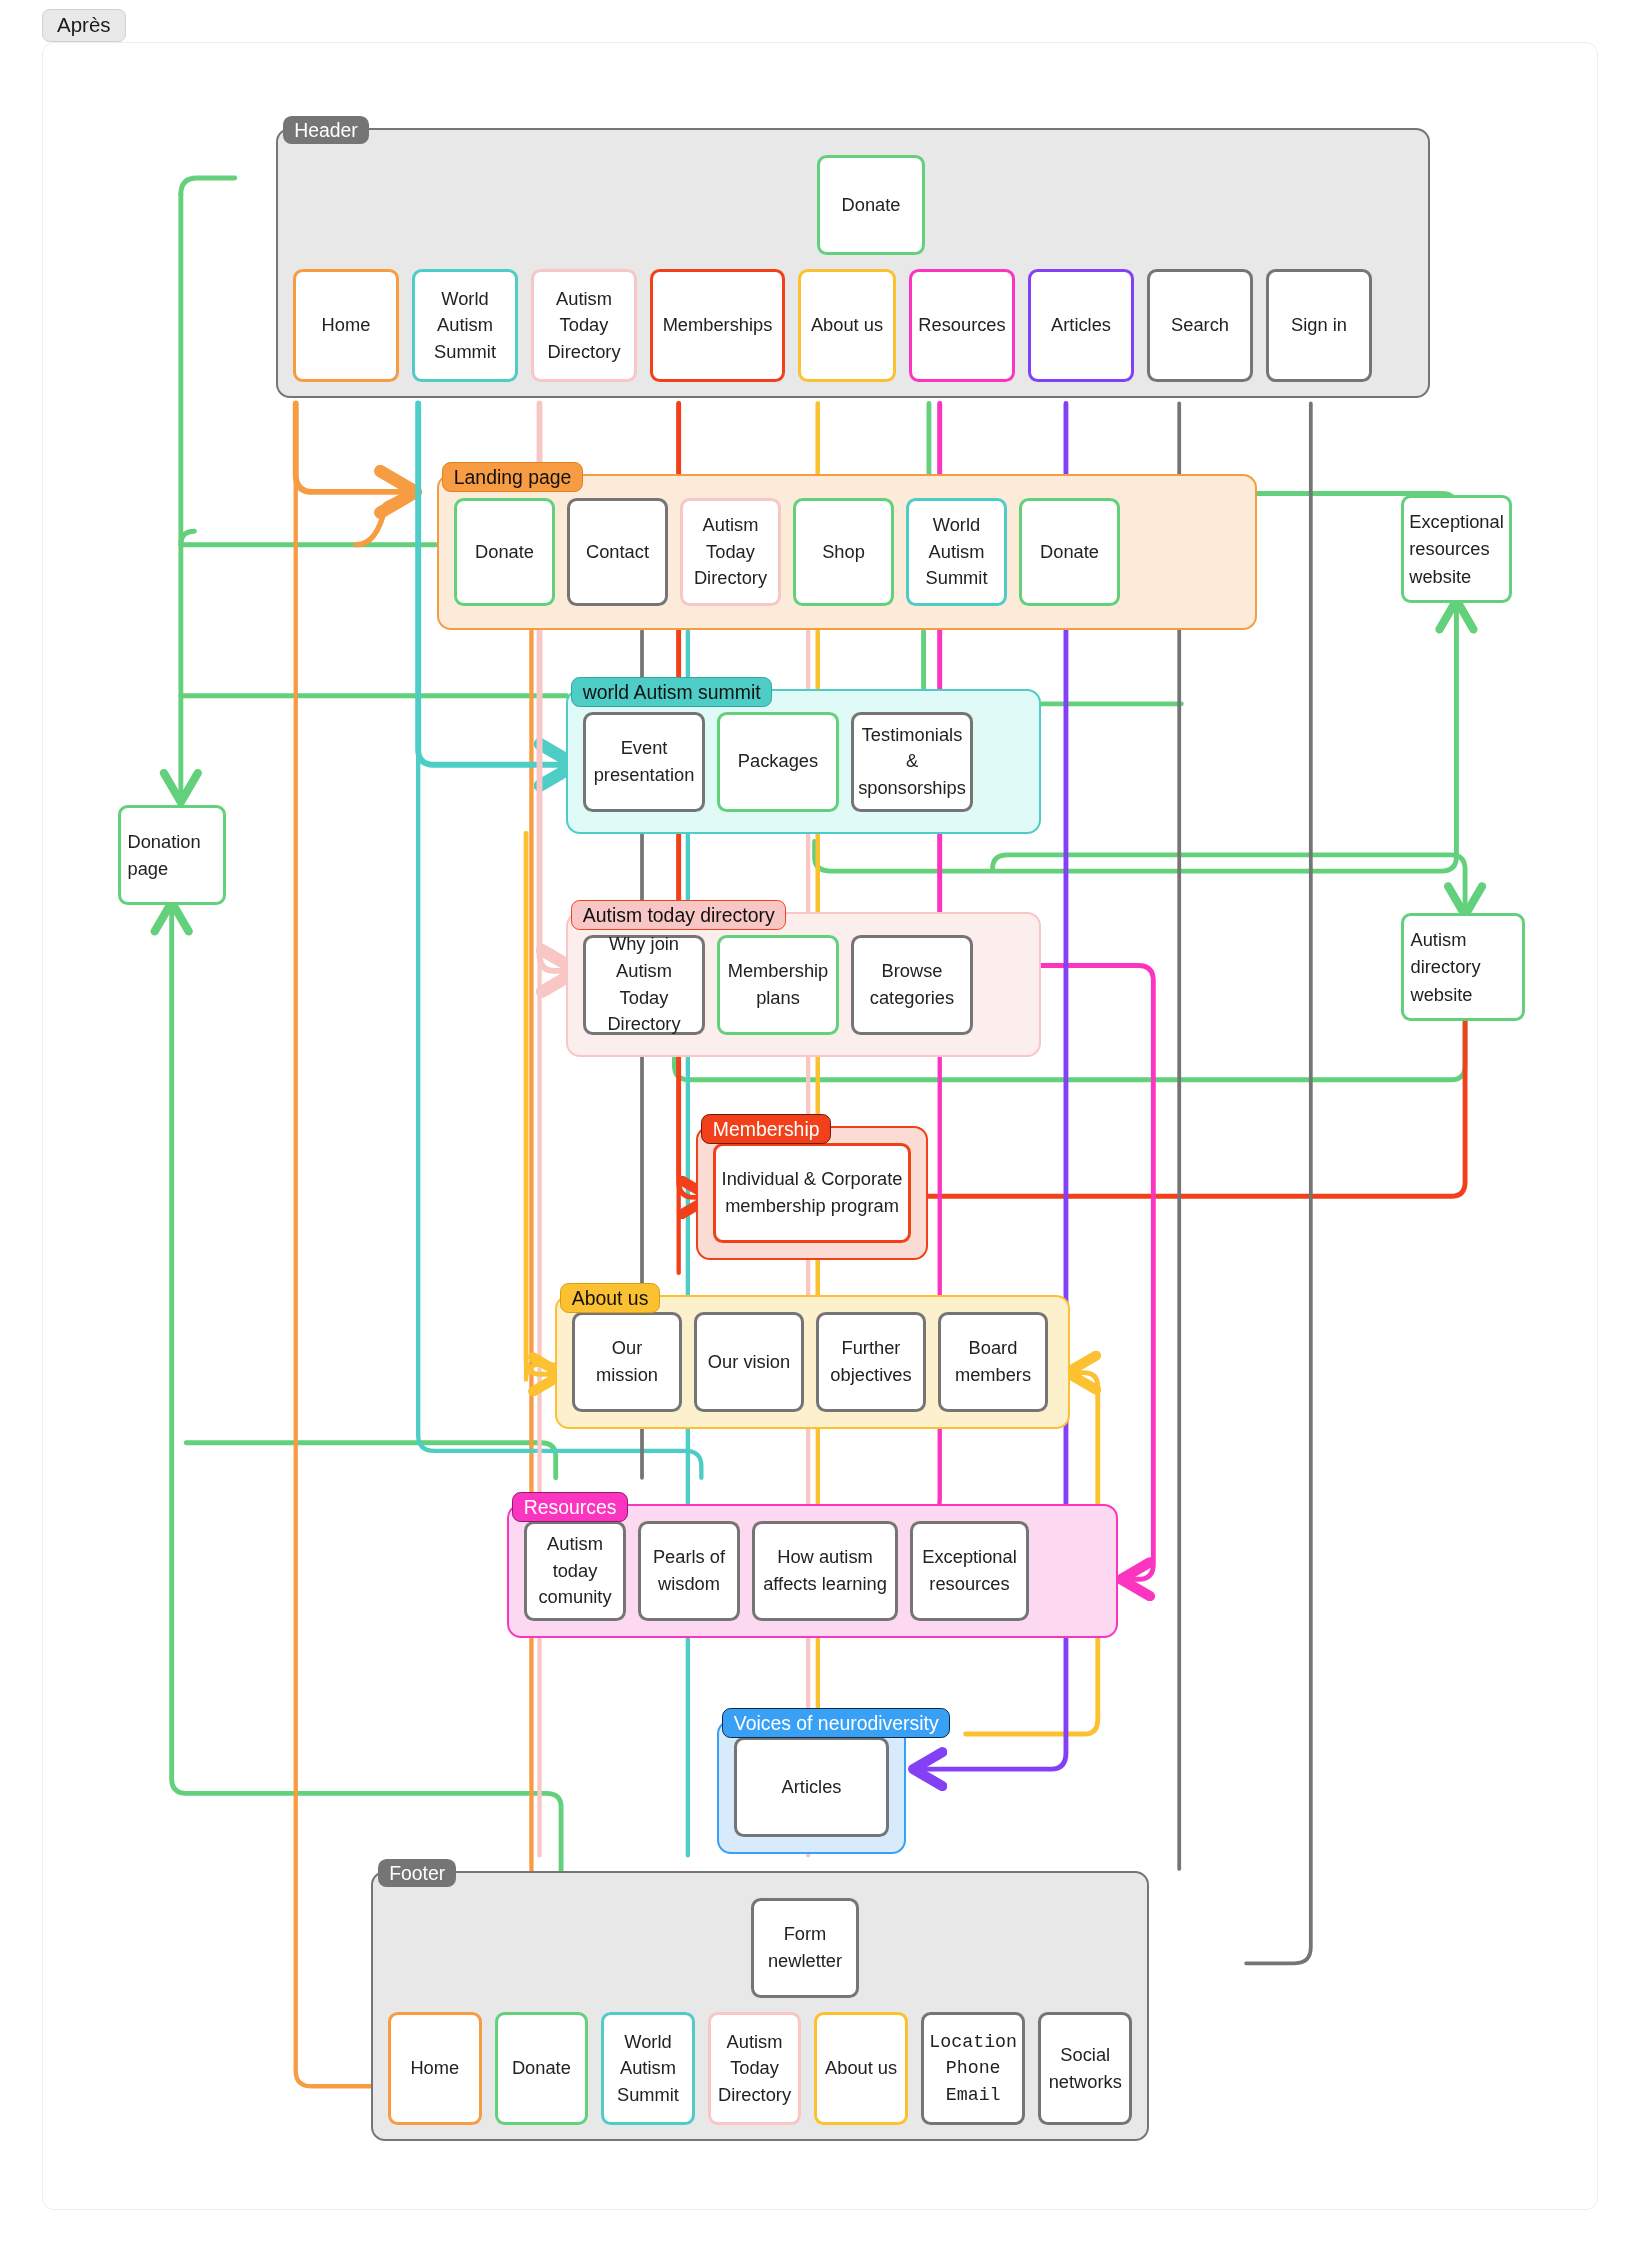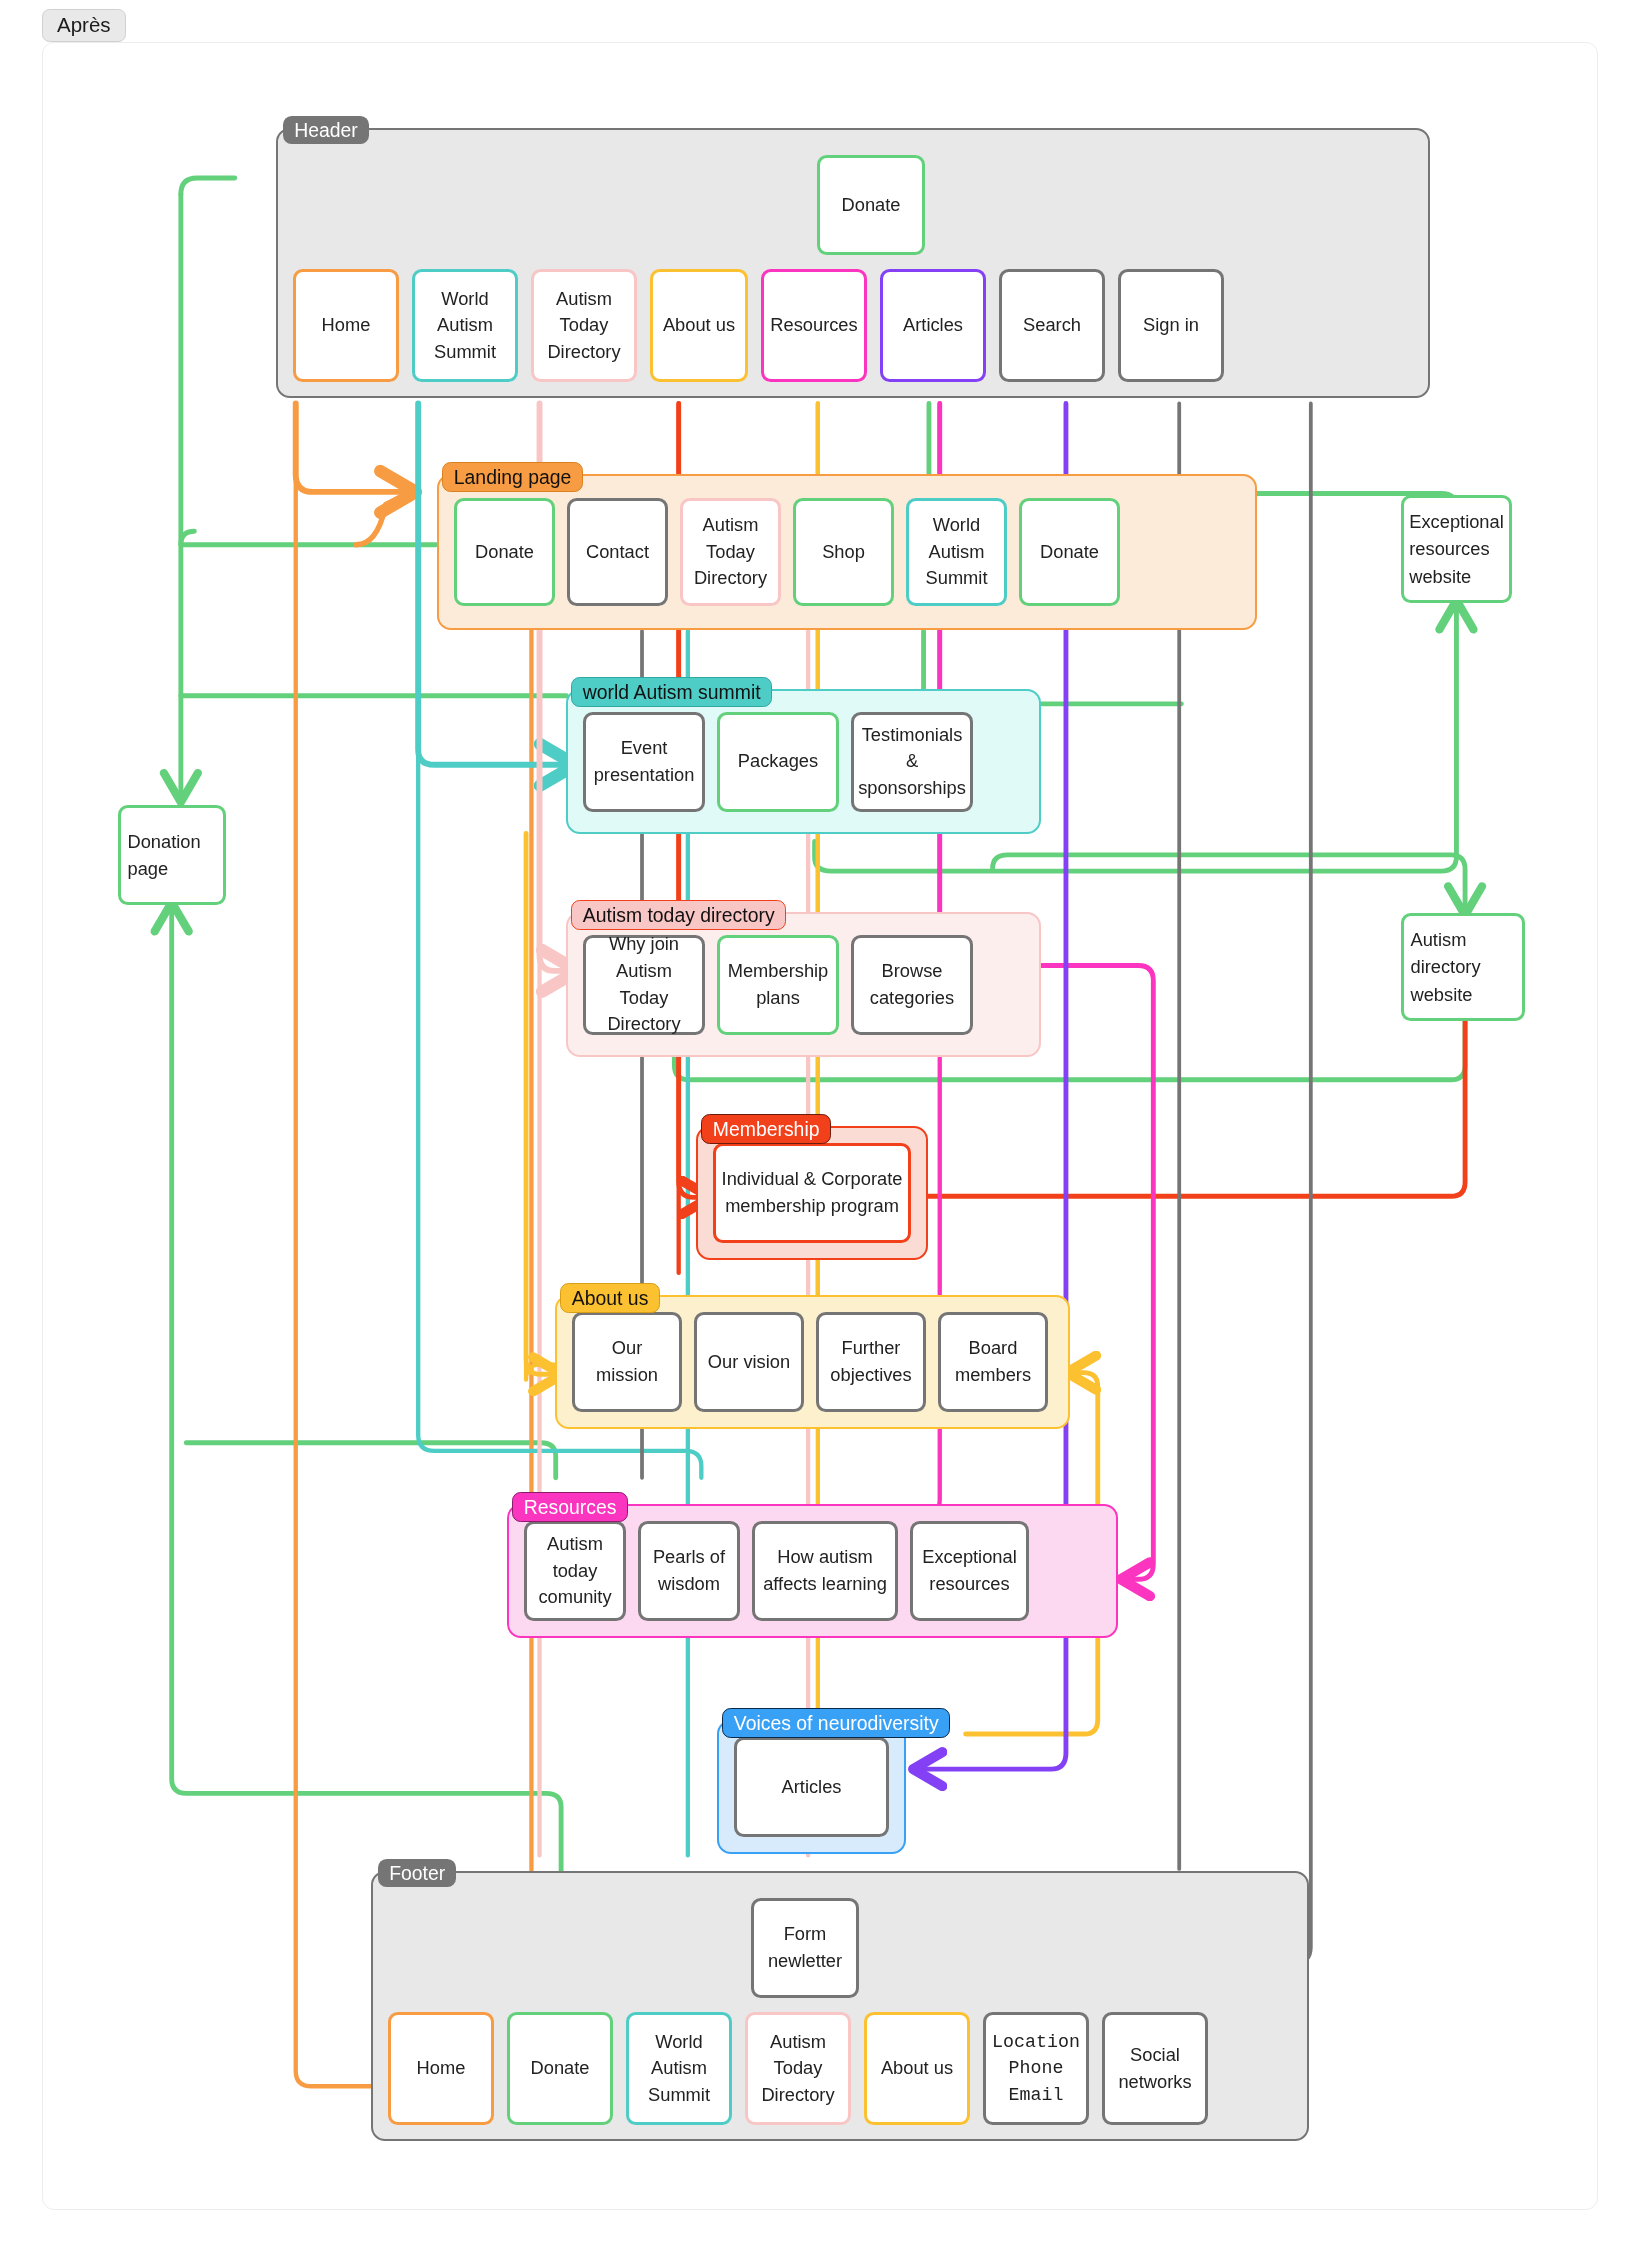--- a/index.html
+++ b/index.html
@@ -144,20 +144,21 @@
 
   <div class="group" style="left:229px;top:128px;width:1154px;height:270px;background:#e8e8e8;border:2.2px solid #757575;margin-left:47px;">
     <div class="g-title" style="background:#757575;color:#fff;left:5.4px;top:-14px;">Header</div>
 
     <div class="card" style="position:absolute;left:539px;top:25px;width:108px;height:100px;border:3.8px solid #63d07b;">Donate</div>
 
     <div style="position:absolute;left:0;top:136px;width:100%;height:119px;display:flex;align-items:center;gap:13px;padding:0 15px;box-sizing:border-box;">
       <div class="card" style="width:106px;height:113px;border:3.8px solid #f79c42;">Home</div>
       <div class="card" style="width:106px;height:113px;border:3.8px solid #4ecdc7;">World Autism Summit</div>
       <div class="card" style="width:106px;height:113px;border:3.8px solid #f9c6c6;">Autism Today Directory</div>
+      <div class="card" style="width:135px;height:113px;border:3.8px solid #f2401b;">Memberships</div>
       <div class="card" style="width:98px;height:113px;border:3.8px solid #fcc130;">About us</div>
       <div class="card" style="width:106px;height:113px;border:3.8px solid #fb35bf;">Resources</div>
       <div class="card" style="width:106px;height:113px;border:3.8px solid #8440f5;">Articles</div>
       <div class="card" style="width:106px;height:113px;border:3.8px solid #757575;">Search</div>
       <div class="card" style="width:106px;height:113px;border:3.8px solid #757575;">Sign in</div>
     </div>
   </div>
 
   <div class="group" style="left:437px;top:474px;width:820px;height:156px;background:#fdebd9;border:2.7px solid #f79c42;">
     <div class="g-title" style="background:#f79c42;color:#111;border:1.1px solid #d9821f;">Landing page</div>
@@ -216,21 +217,21 @@
     </div>
   </div>
 
   <div class="group" style="left:717px;top:1720px;width:189px;height:134px;background:#d7ebfd;border:2.7px solid #38a0f5;">
     <div class="g-title" style="background:#38a0f5;color:#fff;border:1.1px solid #0b2a4a;">Voices of neurodiversity</div>
     <div class="g-body">
       <div class="card" style="width:100%;height:100px;border:3.8px solid #757575;">Articles</div>
     </div>
   </div>
 
-  <div class="group" style="left:371px;top:1871px;width:938px;height:270px;background:#e8e8e8;border:2.2px solid #757575;">
+  <div class="group" style="left:371px;top:1871px;width:778px;height:270px;background:#e8e8e8;border:2.2px solid #757575;">
     <div class="g-title" style="background:#757575;color:#fff;left:5.4px;top:-14px;">Footer</div>
 
     <div class="card" style="position:absolute;left:378px;top:25px;width:108px;height:100px;border:3.8px solid #757575;">Form newletter</div>
 
     <div style="position:absolute;left:0;top:136px;width:100%;height:119px;display:flex;align-items:center;gap:13px;padding:0 15px;box-sizing:border-box;">
       <div class="card" style="width:106px;height:113px;border:3.8px solid #f79c42;">Home</div>
       <div class="card" style="width:106px;height:113px;border:3.8px solid #63d07b;">Donate</div>
       <div class="card" style="width:106px;height:113px;border:3.8px solid #4ecdc7;">World Autism Summit</div>
       <div class="card" style="width:106px;height:113px;border:3.8px solid #f9c6c6;">Autism Today Directory</div>
       <div class="card" style="width:106px;height:113px;border:3.8px solid #fcc130;">About us</div>

